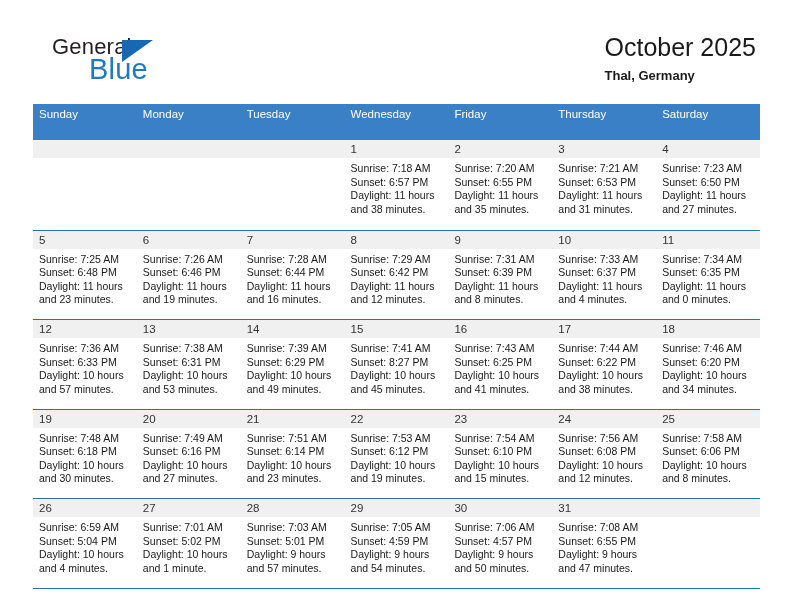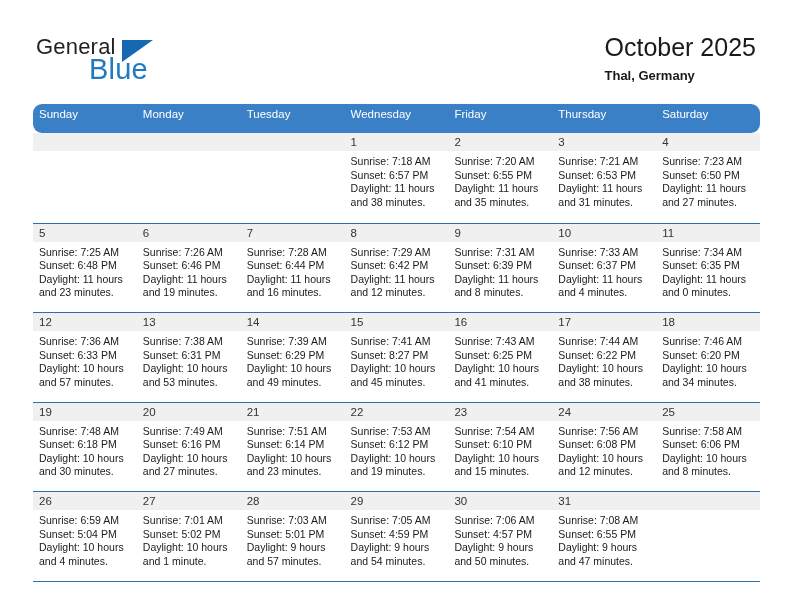--- a/index.html
+++ b/index.html
@@ -31,21 +31,21 @@
   }
   .logo {
     position: absolute;
     left: 36px;
     top: 34px;
     width: 180px;
     height: 56px;
   }
   .logo-general {
     position: absolute;
-    left: 0;
+    left: 16px;
     top: 0;
     font-size: 22px;
     letter-spacing: 0.2px;
     color: #231f20;
     line-height: 26px;
   }
   .logo-blue {
     position: absolute;
     left: 53px;
     top: 22px;
@@ -88,22 +88,21 @@
   
   .calendar {
     position: absolute;
     left: 33px;
     top: 104px;
     width: 727px;
   }
   .weekdays {
     display: flex;
     background: #3a80c6;
-    height: 29px;
-    border-radius: 9px;
+    height: 36px;
   }
   .weekday {
     flex: 1 1 0;
     color: #ffffff;
     font-size: 11.5px;
     line-height: 21px;
     padding-left: 6px;
     box-sizing: border-box;
     white-space: nowrap;
     overflow: hidden;

